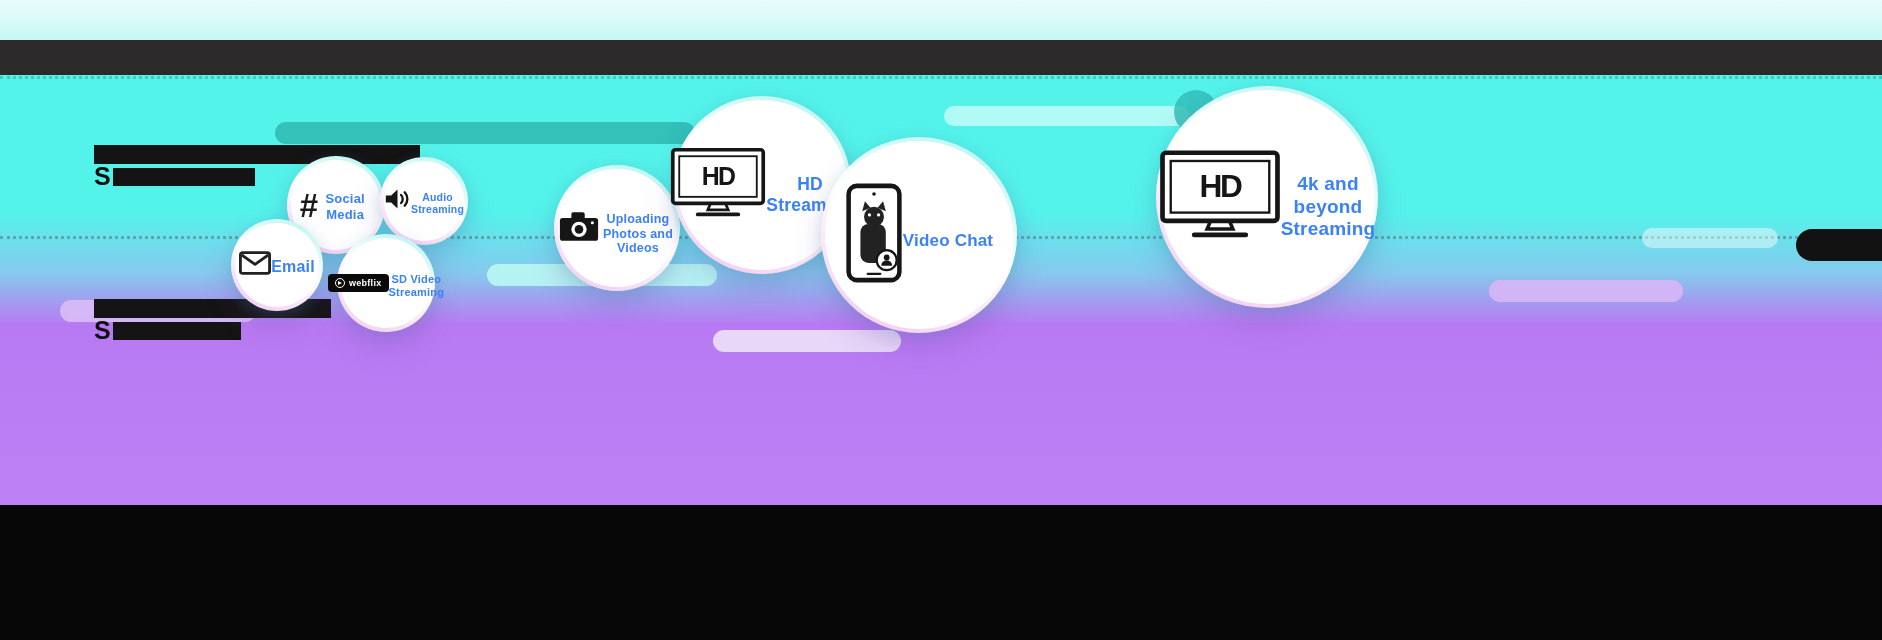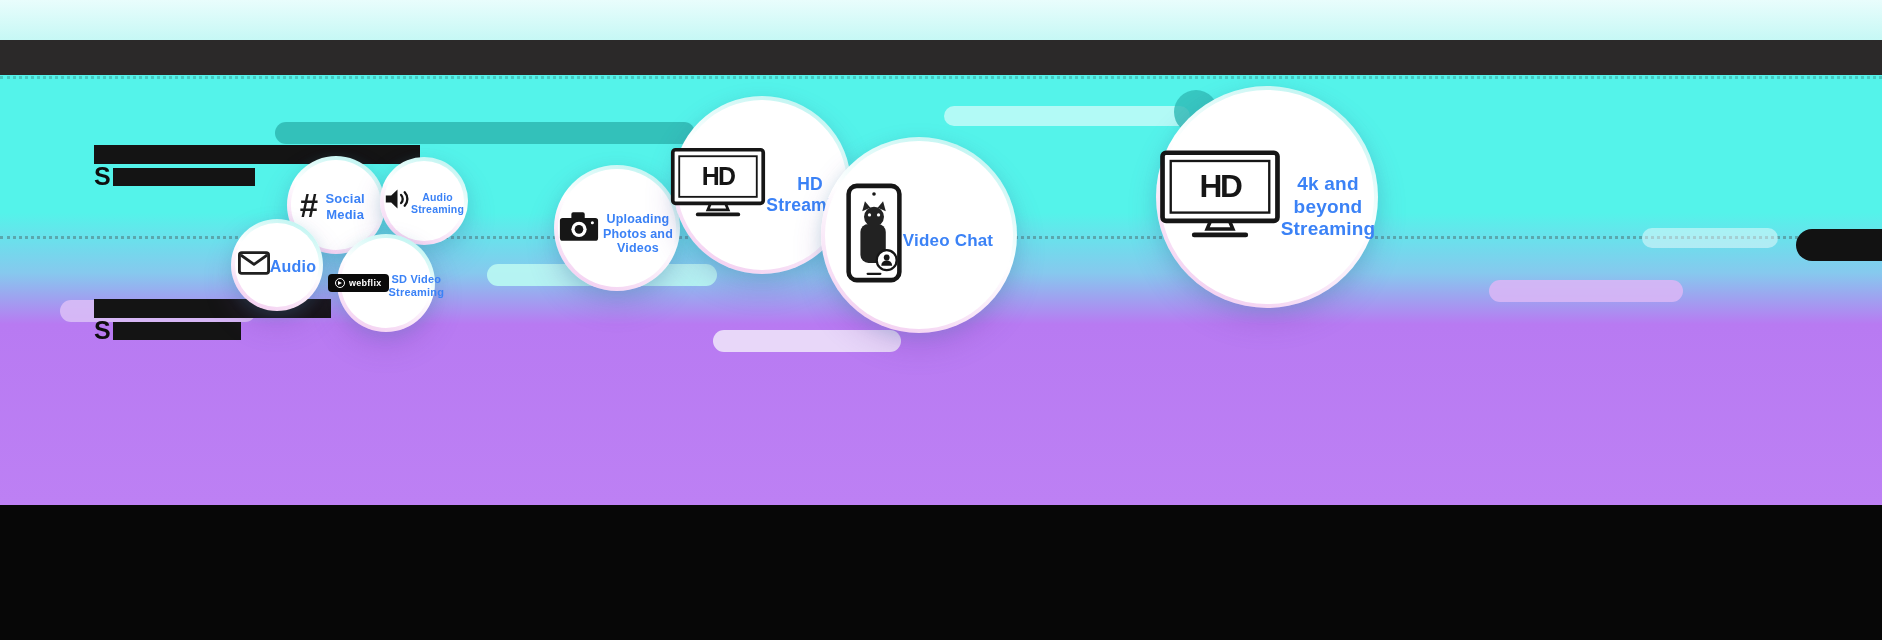--- a/index.html
+++ b/index.html
@@ -124,21 +124,21 @@
   </div>
 
   <div class="bubble b-email">
     <div class="bubble-face">
       <span>
         <svg width="32" height="24" viewBox="0 0 34 25">
           <rect x="1.5" y="1.5" width="31" height="22" rx="2.5" fill="#ffffff" stroke="#202020" stroke-width="3"></rect>
           <path d="M3 4 L17 14 L31 4" fill="none" stroke="#202020" stroke-width="3" stroke-linejoin="round"></path>
         </svg>
       </span>
-      <div class="bubble-label">Audio</div>
+      <div class="bubble-label">Email</div>
     </div>
   </div>
 
   <div class="bubble b-sdvideo">
     <div class="bubble-face">
       <span class="webflix-badge">
         <span class="play-ring">
             <span class="play-tri"></span>
           </span>
         <span class="webflix-text">webflix</span>

